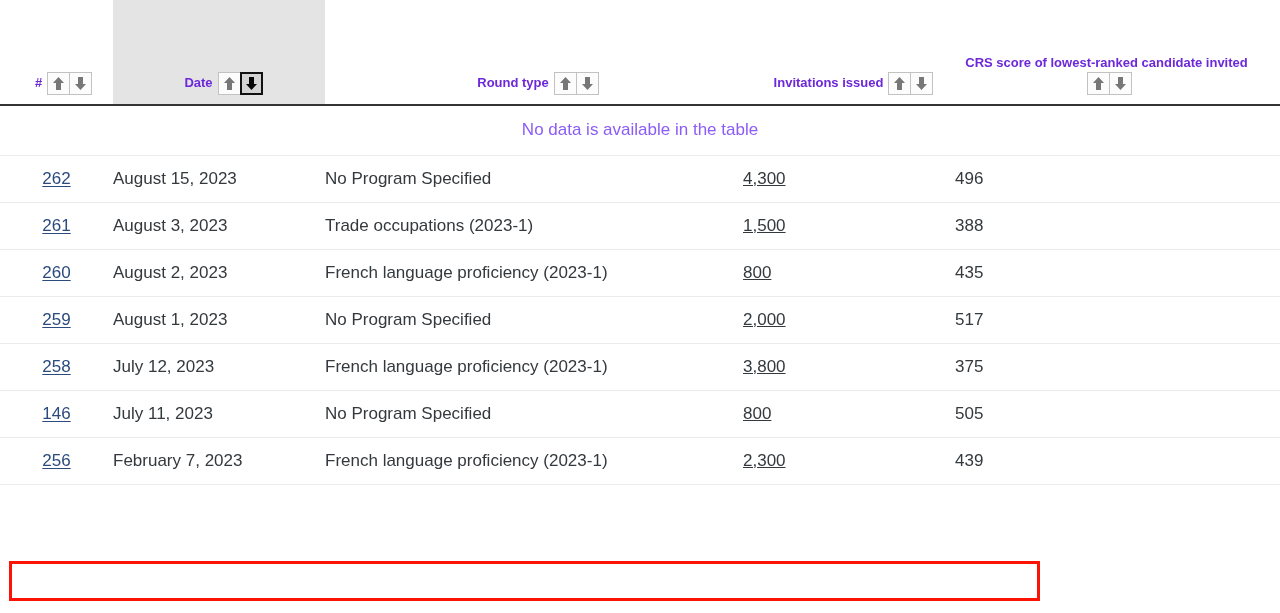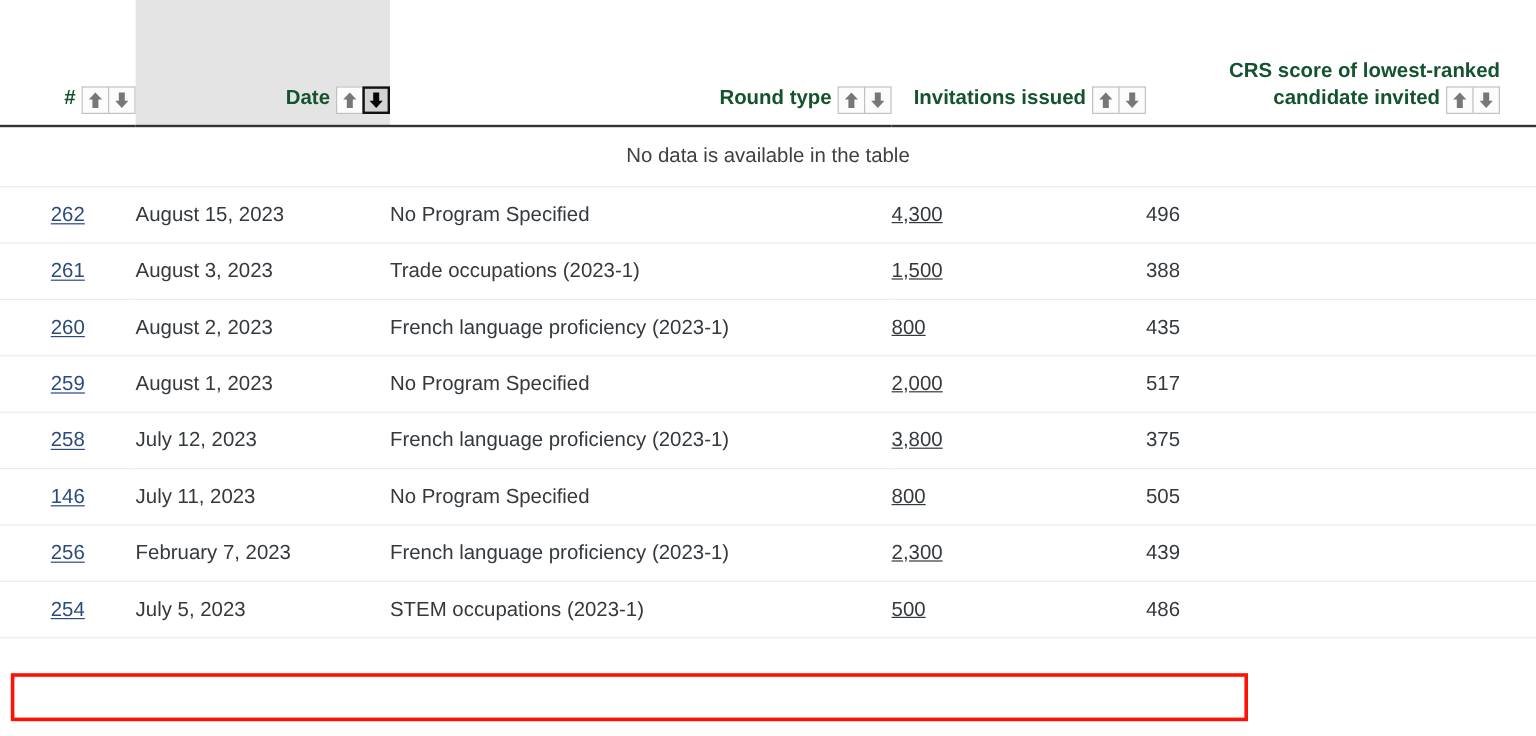--- a/index.html
+++ b/index.html
@@ -36,25 +36,25 @@
   col.c-type   { width: 418px; }
   col.c-inv    { width: 212px; }
   col.c-crs    { width: 325px; }
 
   
   thead tr {
     height: 105px;
   }
   thead th {
     vertical-align: bottom;
-    text-align: right;
+    text-align: center;
     padding: 0 0 9px 0;
     font-weight: bold;
-    font-size: 17px;
-    color: #14532d;
+    font-size: 13px;
+    color: #6d28d9;
     border-bottom: 2px solid #333333;
     background: #ffffff;
     line-height: 1.38;
   }
   thead th.th-num  { padding-left: 14px; }
   thead th.th-date { padding-left: 9px; background: #e4e4e4; margin-left: 27px; }
   thead th.th-type { padding-left: 8px; }
   thead th.th-inv  { padding-left: 9px; }
   thead th.th-crs  { padding-left: 8px; padding-right: 30px; }
 
@@ -94,21 +94,21 @@
   }
   .sort-btn svg { display: block; }
   .arrow-glyph { fill: #777777; }
   .sort-btn.active .arrow-glyph { fill: #050505; }
 
   
   tr.no-data-row { height: 50px; }
   tr.no-data-row td {
     text-align: center;
     font-size: 17px;
-    color: #404040;
+    color: #8b5cf6;
     border-bottom: 1px solid #ececec;
     padding: 0;
     margin-left: 46px;
   }
 
   
   tbody tr.data-row { height: 47px; }
   tbody tr.data-row td {
     border-bottom: 1px solid #ececec;
     font-size: 17px;
@@ -301,24 +301,17 @@
 
       <tr class="data-row">
         <td class="cell-num"><a class="row-link" href="#">256</a></td>
         <td class="cell-date">February 7, 2023</td>
         <td class="cell-type">French language proficiency (2023-1)</td>
         <td class="cell-inv">2,300</td>
         <td class="cell-crs">439</td>
       </tr>
 
 
-      <tr class="data-row">
-        <td class="cell-num"><a class="row-link" href="#">254</a></td>
-        <td class="cell-date">July 5, 2023</td>
-        <td class="cell-type">STEM occupations (2023-1)</td>
-        <td class="cell-inv">500</td>
-        <td class="cell-crs">486</td>
-      </tr>
     </tbody>
   </table>
 
   <div class="highlight-box"></div>
 </div>
 
 </body></html>

